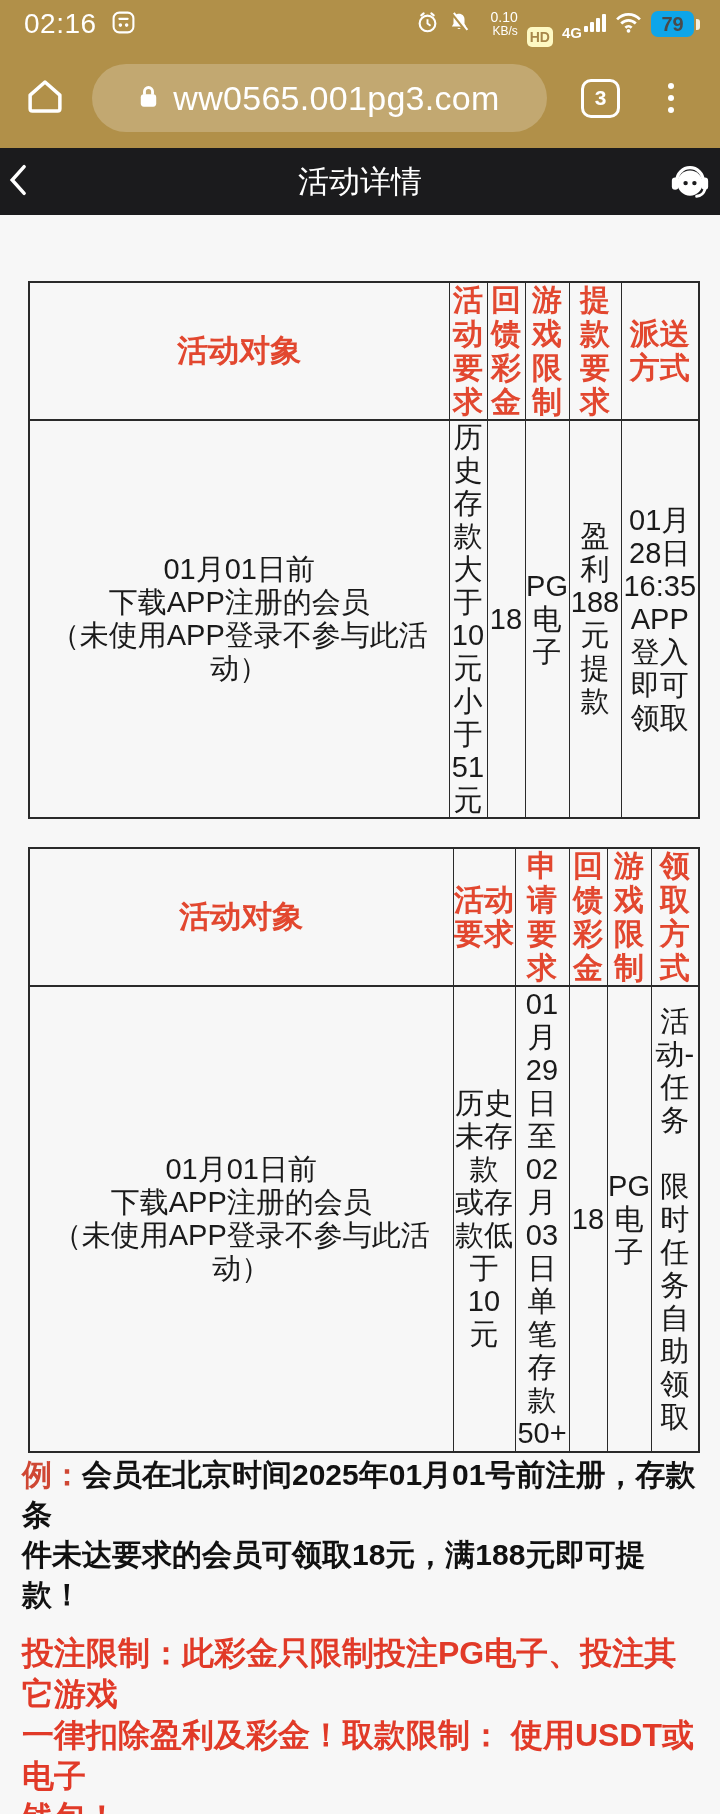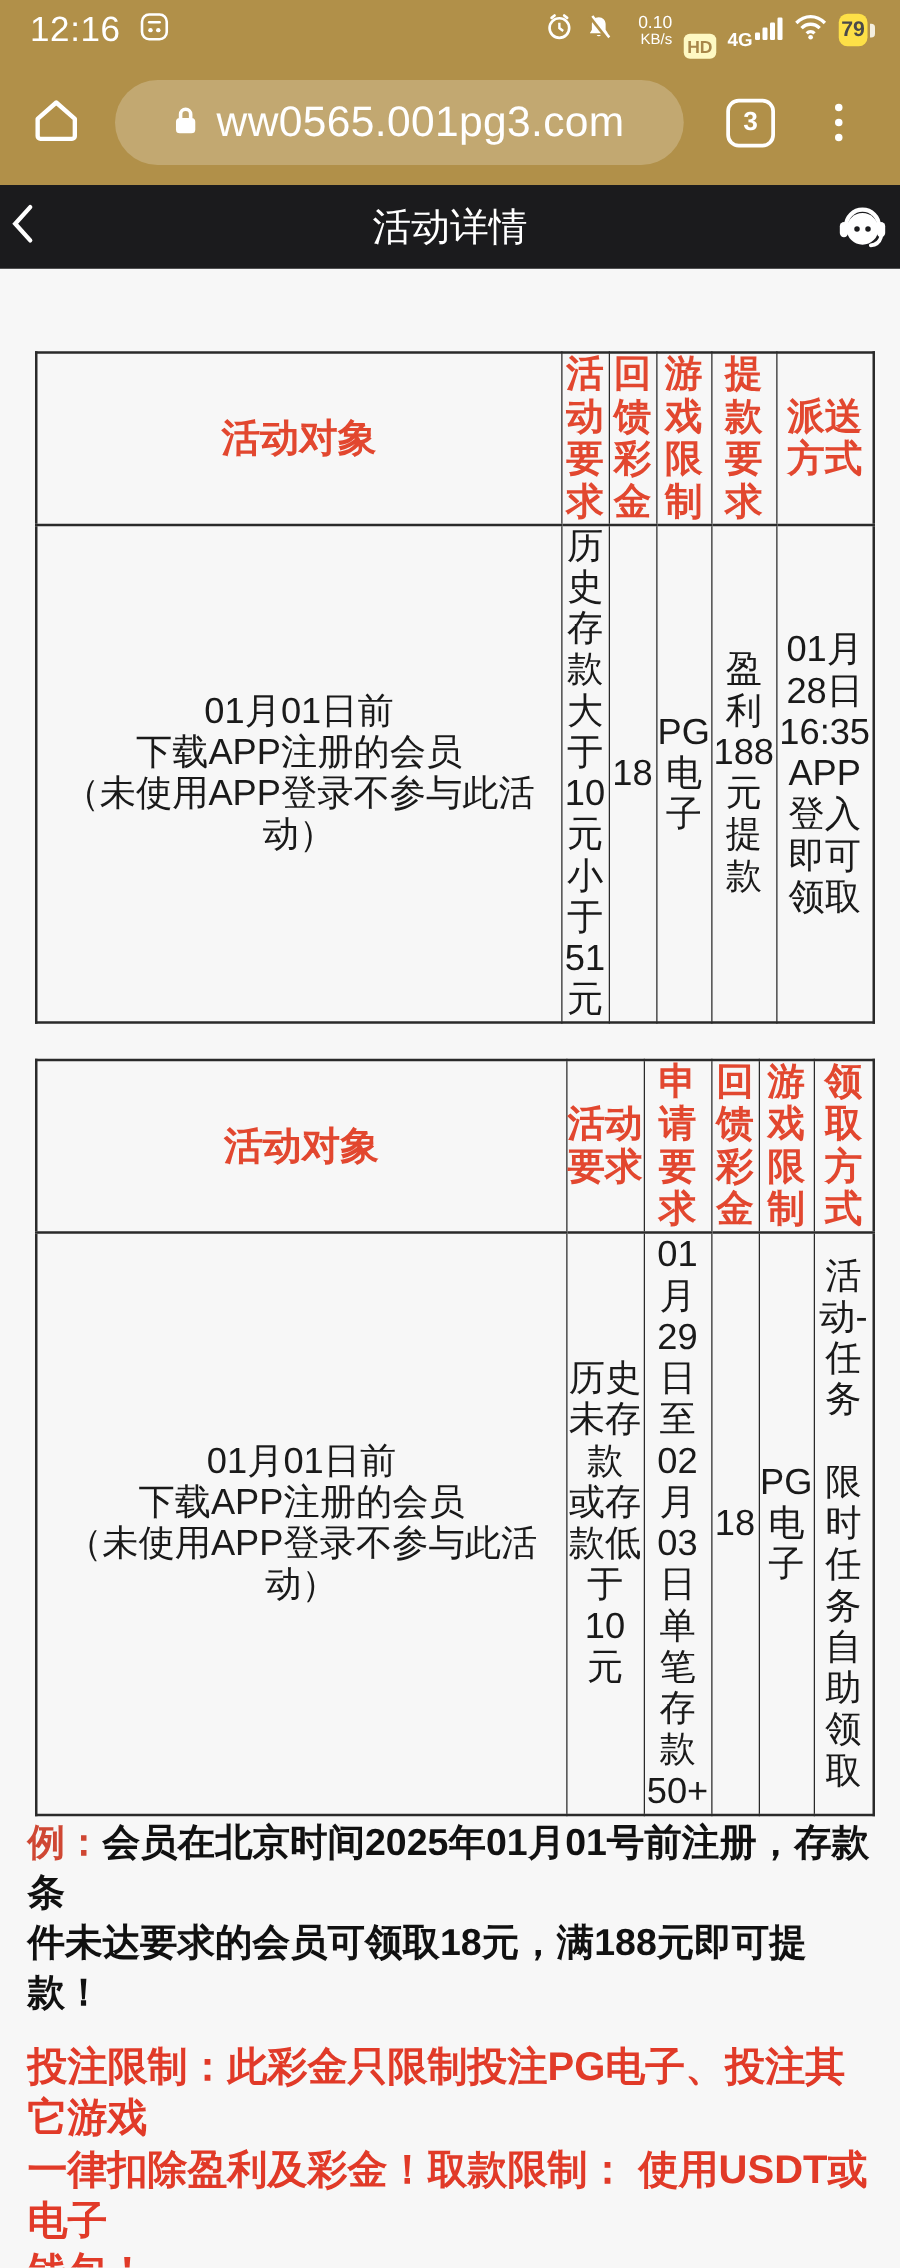--- a/index.html
+++ b/index.html
@@ -18,22 +18,22 @@
   .speed .v{font-size:14px;margin-left:12px;} .speed .u{font-size:12px;}
   .hd{background:#fef9c3;color:#a8874a;font-size:14px;font-weight:700;border-radius:5px;
     padding:3px 3px;line-height:1;margin-top:25px;}
   .net{display:inline-flex;align-items:flex-start;}
   .fourg{color:#fff;font-size:15px;font-weight:700;margin-right:2px;line-height:1;margin-top:16px;}
   .bars{display:flex;align-items:flex-end;gap:2px;height:21px;margin-top:2px;}
   .bars i{display:block;width:4px;background:#fff;border-radius:1px;}
   .bars i:nth-child(1){height:6px;} .bars i:nth-child(2){height:10px;}
   .bars i:nth-child(3){height:14px;} .bars i:nth-child(4){height:18px;}
   .battery{display:inline-flex;align-items:center;}
-  .bat-body{width:23px;height:26px;background:#fde047;border-radius:7px;display:flex;
-    align-items:center;justify-content:center;font-size:17px;font-weight:700;color:#4a4a4a;}
+  .bat-body{width:43px;height:26px;background:#0ea5e9;border-radius:7px;display:flex;
+    align-items:center;justify-content:center;font-size:20px;font-weight:700;color:#4a4a4a;}
   .bat-cap{width:4px;height:11px;background:#f4efdf;border-radius:0 3px 3px 0;margin-left:2px;}
   
   .browser-bar{height:100px;background:#b19049;display:flex;align-items:center;
     padding:0 46px 0 24px;box-sizing:border-box;}
   .url-pill{flex:1;height:68px;margin:0 34px 0 26px;border-radius:36px;
     background:rgba(255,255,255,.22);display:flex;align-items:center;justify-content:center;gap:15px;}
   .url-text{color:#fff;font-size:34px;letter-spacing:.3px;}
   .tab-counter{width:33px;height:33px;border:3.5px solid #fff;border-radius:10px;color:#fff;
     font-size:21px;font-weight:700;display:flex;align-items:center;justify-content:center;flex:0 0 auto;}
   .menu-dots{margin-left:48px;display:flex;flex-direction:column;gap:6px;}
@@ -57,21 +57,21 @@
   .t1{margin-top:66px;}
   .example{margin:2px 0 0;font-size:30px;line-height:40px;color:#111;white-space:pre-line;font-weight:bold;}
   .red-inline{color:#cf4733;}
   .bet-limit{margin:18px 0 0;font-size:32px;line-height:41px;font-weight:700;color:#e13a28;white-space:pre-line;}
 </style>
 </head>
 <body>
 
 <div class="status-bar">
   <div class="sb-left">
-    <span class="sb-time">12:16</span>
+    <span class="sb-time">02:16</span>
     <span>
       <svg viewBox="0 0 24 24" width="25" height="25">
           <rect x="2.5" y="2.5" width="19" height="19" rx="5.5" fill="none" stroke="#fff" stroke-width="2"></rect>
           <circle cx="9" cy="14.5" r="1.7" fill="#fff"></circle>
           <circle cx="15" cy="14.5" r="1.7" fill="#fff"></circle>
           <path d="M8 8.5h8" stroke="#fff" stroke-width="2" stroke-linecap="round"></path>
         </svg>
     </span>
   </div>
   <div class="sb-right">

